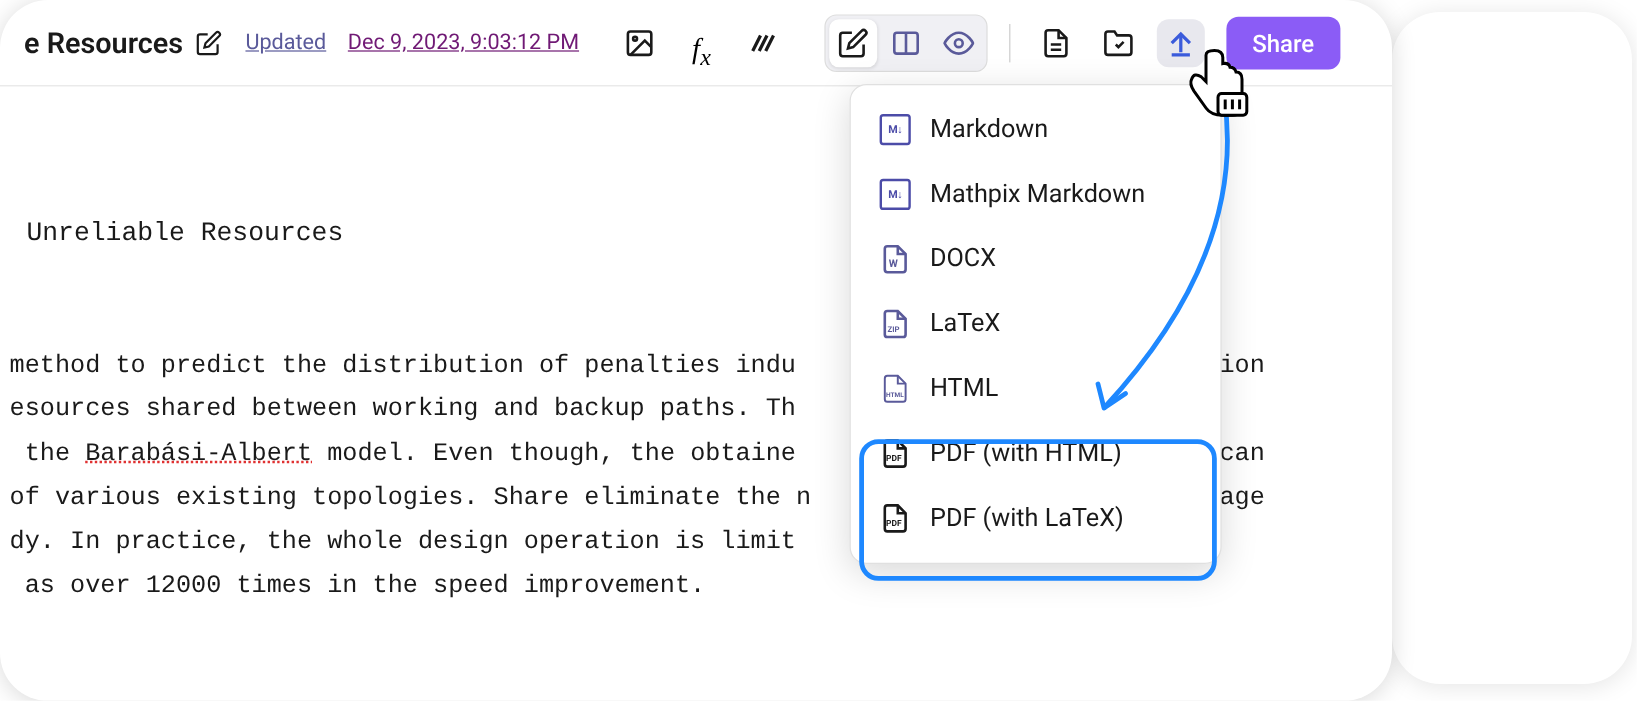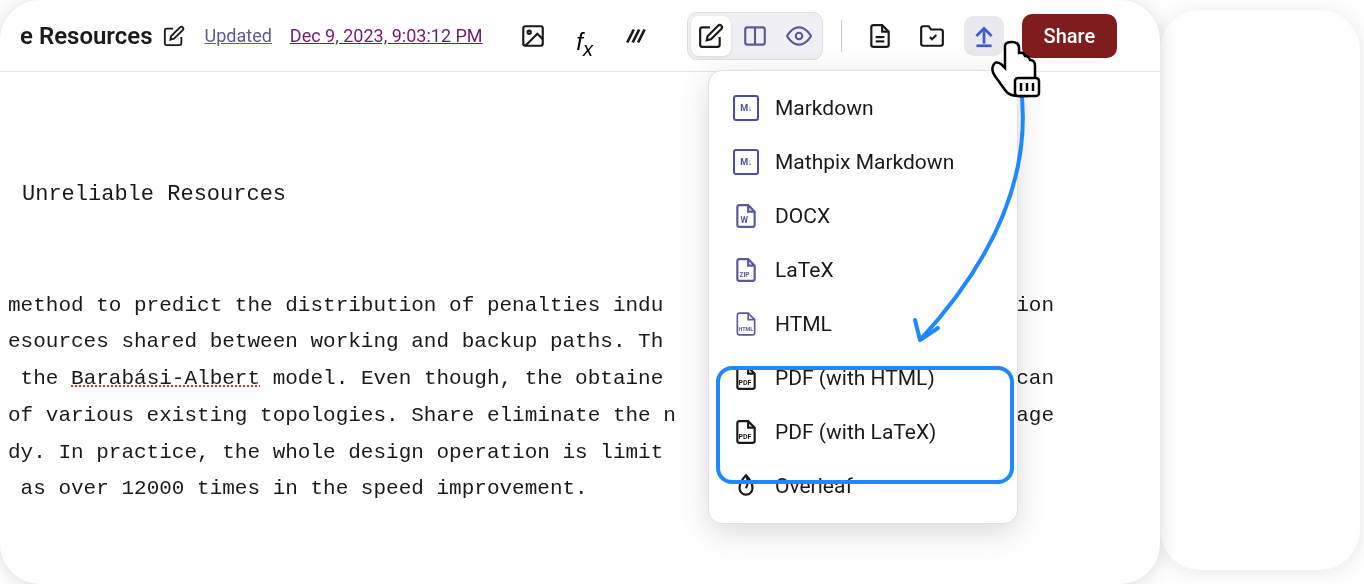--- a/index.html
+++ b/index.html
@@ -102,21 +102,21 @@
       height: 32px;
       background: #ccc;
       margin: 0 6px;
     }
     .export-btn {
       background: #e8e8ee;
       border-radius: 10px;
     }
     .export-btn svg { stroke: #3b5bdb; }
     .share-btn {
-      background: #7f1d1d;
+      background: #8b5cf6;
       color: #fff;
       font-size: 20px;
       font-weight: 500;
       padding: 10px 22px;
       border-radius: 10px;
       cursor: pointer;
       margin-left: 6px;
     }
     .content {
       padding: 30px 10px 30px 10px;
@@ -196,21 +196,21 @@
       pointer-events: none;
     }
     .arrow-path {
       position: absolute;
       left: 860px;
       top: 60px;
       z-index: 150;
       pointer-events: none;
     }
     .fx-text {
-      font-family: Liberation Sans, sans-serif;
+      font-family: Liberation Serif, serif;
       font-size: 24px;
       font-style: italic;
       font-weight: 500;
       margin-top: 17px;
     }
   </style>
 </head>
 <body>
 
 <div class="right-shadow"></div>
@@ -346,27 +346,20 @@
     <span>PDF (with HTML)</span>
   </div>
   <div class="dropdown-item">
     <svg viewBox="0 0 24 24" fill="none" stroke="#1a1a1a" stroke-width="2">
         <path d="M14 2H6a2 2 0 0 0-2 2v16a2 2 0 0 0 2 2h12a2 2 0 0 0 2-2V8z"></path>
         <path d="M14 2v6h6"></path>
         <text x="5" y="18" font-size="6.5" fill="#1a1a1a" stroke="none" font-weight="bold">PDF</text>
       </svg>
     <span>PDF (with LaTeX)</span>
   </div>
-  <div class="dropdown-item">
-    <svg viewBox="0 0 24 24" fill="none" stroke="#1a1a1a" stroke-width="2">
-        <path d="M12 2C8 6 6 10 6 14a6 6 0 0 0 12 0c0-4-2-8-6-12z"></path>
-        <path d="M12 2c2 4 2 8 0 12"></path>
-      </svg>
-    <span>Overleaf</span>
-  </div>
 </div>
 
 <div class="highlight-box"></div>
 
 <svg class="arrow-path" width="200" height="310">
   <path d="M 160 20 Q 180 150 60 280" fill="none" stroke="#1e88ff" stroke-width="4"></path>
   <path d="M 60 280 L 55 260 M 60 280 L 78 268" fill="none" stroke="#1e88ff" stroke-width="4" stroke-linecap="round"></path>
 </svg>
 
 <svg class="cursor-hand" width="60" height="70" viewBox="0 0 60 70">

